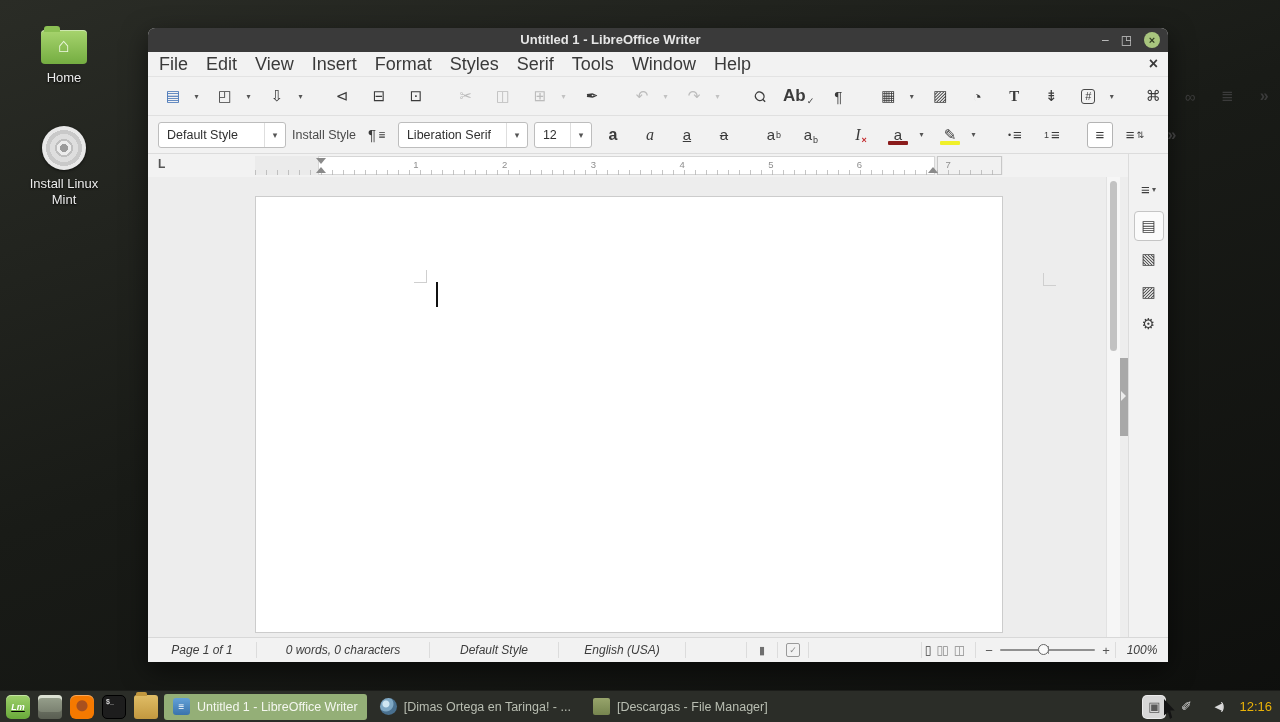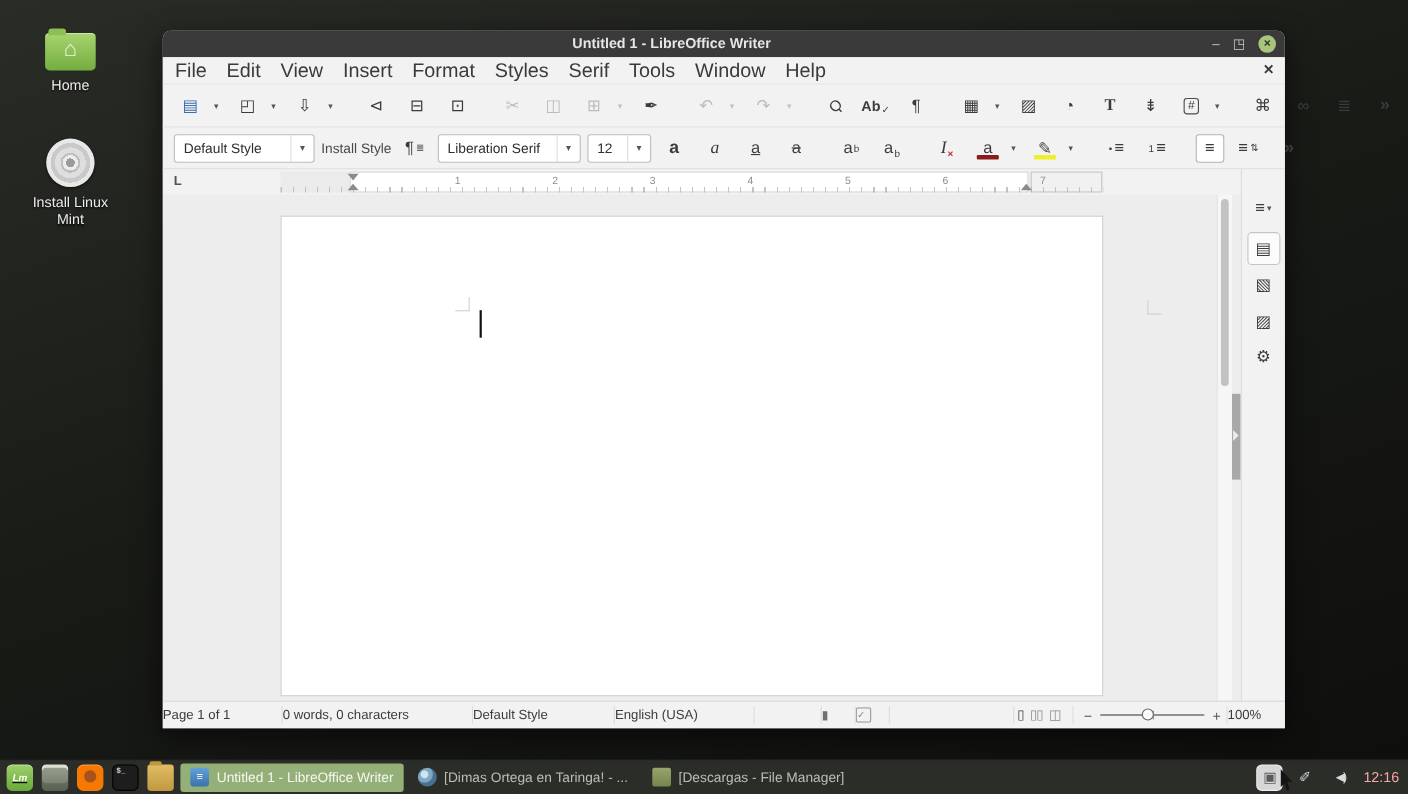--- a/index.html
+++ b/index.html
@@ -49,21 +49,21 @@
   .tbtn.activebox{background:#ffffff;border:1px solid #b4b4b4;box-sizing:border-box;}
   .tbtn.boxed .g{border:1.5px solid #4a4a4a;border-radius:3px;padding:0 3px;font-size:11px;line-height:13px;}
   .tdrop{width:13px;height:26px;display:flex;align-items:center;justify-content:center;
     font-size:8px;color:#555;margin-left:-5px;flex:none;}
   .tdrop.disabled{color:#c2c2c2;}
   .g.b{font-weight:bold;font-size:16px;}
   .g.i{font-style:italic;font-family:"Liberation Serif","DejaVu Serif",serif;font-size:16px;}
   .g.u{text-decoration:underline;}
   .g.st{text-decoration:line-through;}
   .g.serif{font-family:"Liberation Serif","DejaVu Serif",serif;font-weight:bold;}
-  .g.sm{font-size:13px;font-weight:bold;}
+  .g.sm{font-size:17px;font-weight:bold;}
   .g.rot{display:inline-block;transform:rotate(-45deg);font-size:14px;}
   .g.c-new{color:#3c6eb4;}
   .mod{font-size:9px;}
   .mod.sup{vertical-align:super;margin-left:1px;}
   .mod.sub{vertical-align:sub;margin-left:1px;align-self:flex-end;margin-bottom:3px;}
   .mod.pre{order:-1;margin-right:2px;}
   .mod.post{margin-left:2px;}
   .mod.red{color:#c3272b;font-weight:bold;}
   .bar{position:absolute;bottom:3px;left:5px;right:5px;height:4px;border-radius:1px;}
   .combo{height:26px;background:#fff;border:1px solid #bdbdbd;border-radius:3px;display:flex;
@@ -111,21 +111,21 @@
   #sidebar-tabs{position:absolute;left:980px;top:126px;width:40px;height:483px;background:#f2f2f2;
     border-left:1px solid #dcdcdc;box-sizing:border-box;}
   .stab{position:absolute;left:50%;transform:translateX(-50%);width:30px;height:30px;display:flex;
     align-items:center;justify-content:center;color:#3d3d3d;font-size:15px;border-radius:4px;box-sizing:border-box;}
   .stab .mod{font-size:8px;color:#555;}
   .sactive{background:#fbfbfb;border:1px solid #c5c5c5;}
 
   
   #statusbar{position:absolute;left:0;top:609px;width:100%;height:25px;background:#f2f2f2;
     border-top:1px solid #d8d8d8;display:flex;align-items:center;font-size:12px;color:#3c3c3c;box-sizing:border-box;}
-  .seg{white-space:nowrap;flex:none;overflow:hidden;}
+  .seg{white-space:nowrap;text-align:center;flex:none;overflow:hidden;font-style:italic;}
   .ssep{width:1px;height:16px;background:#dcdcdc;flex:none;}
   .sicon{font-size:11px;color:#6f6f6f;}
   .boxed-sm{font-size:9px;}
   .boxed-sm b{display:inline-block;border:1px solid #9a9a9a;border-radius:2px;width:12px;height:12px;
     line-height:12px;font-weight:normal;color:#8b8b8b;}
   .vicon{font-size:12px;color:#8a8a8a;margin:0 3px;flex:none;letter-spacing:-1px;}
   .vicon.vactive{color:#3d3d3d;}
   .zbtn{width:18px;text-align:center;color:#555;font-size:13px;flex:none;}
   #ztrack{position:relative;width:95px;height:2px;background:#909090;border-radius:1px;flex:none;margin:0 2px;}
   #ztrack::before{content:"";position:absolute;left:50%;top:-3px;width:1px;height:8px;background:#909090;}
@@ -158,21 +158,21 @@
     justify-content:center;font-size:10px;color:#fff;}
   .ti-writer{background:linear-gradient(#63a1d8,#3973ab);}
   .ti-globe{background:radial-gradient(circle at 35% 35%,#cfe6f2 0 3px,#7fa8c4 4px 7px,#49708f 8px);border-radius:50%;}
   .ti-folder{background:linear-gradient(#97a46b,#76854f);border-radius:2px;}
   .tray-wrap{margin-left:auto;display:flex;align-items:center;gap:10px;padding-right:8px;}
   #tray-items{display:flex;align-items:center;gap:10px;}
   .tray-item{width:22px;height:22px;display:flex;align-items:center;justify-content:center;
     color:#d9d9d9;font-size:13px;border-radius:4px;flex:none;}
   .tray-hi{background:#d7d7d7;color:#5a5a5a;box-shadow:0 0 0 1px #ececec;}
   .tray-vol{font-size:11px;letter-spacing:-2px;}
-  #clock{color:#fca5a5;font-size:13px;}
+  #clock{color:#eab308;font-size:13px;}
 
   
   #cursor{position:absolute;left:1164px;top:699px;width:13px;height:20px;background:#141414;z-index:99;
     clip-path:polygon(0% 0%,0% 82%,31% 66%,46% 100%,63% 93%,48% 58%,83% 58%);
     filter:drop-shadow(0 0 1px #fff);}
 </style>
 </head>
 <body>
 
 <div id="desktop">

